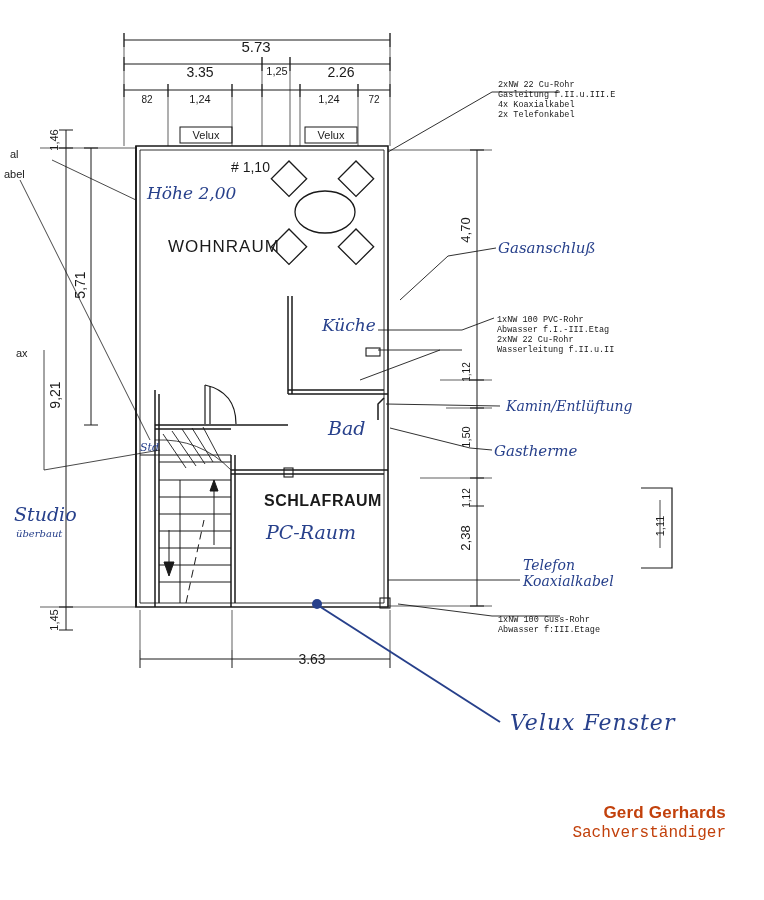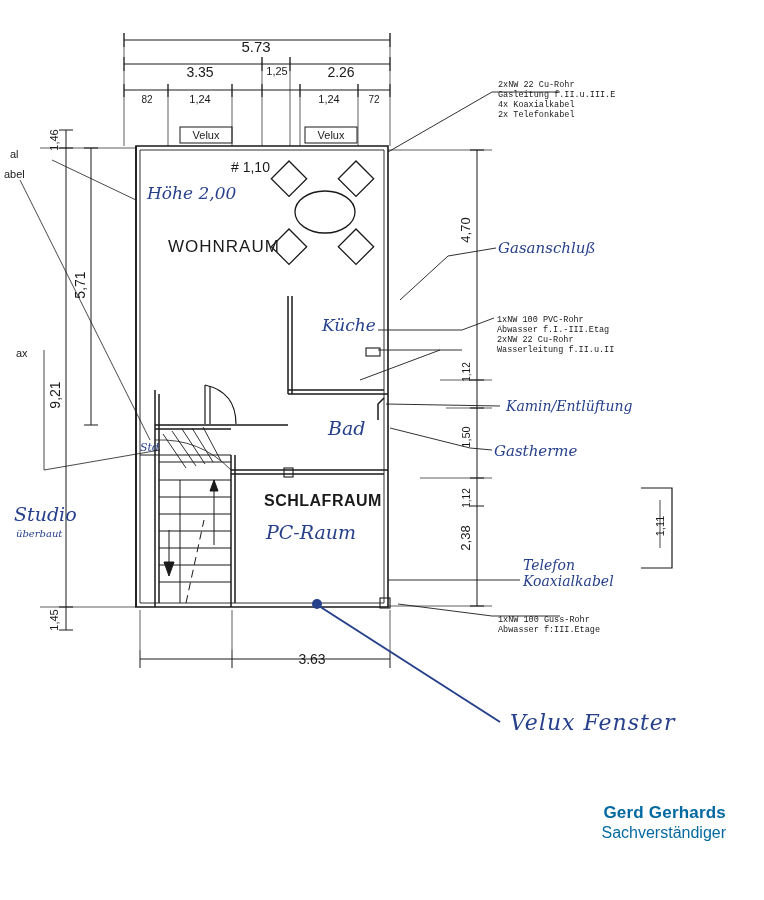--- a/index.html
+++ b/index.html
@@ -31,30 +31,30 @@
   }
   .typew {
     font-family: "Liberation Mono", monospace;
     fill: #1a1a1a;
   }
   .signature-block {
     position: absolute;
     right: 38px;
     bottom: 58px;
     text-align: right;
-    color: #0369a1;
+    color: #c2410c;
   }
   .sig-name {
     font-family: "Liberation Sans", sans-serif;
     font-weight: bold;
     font-size: 17px;
     letter-spacing: 0.2px;
   }
   .sig-role {
-    font-family: Liberation Sans, sans-serif;
+    font-family: Liberation Mono, monospace;
     font-size: 16px;
     margin-top: 1px;
   }
 </style>
 </head>
 <body>
 
 <svg id="plan" viewBox="0 0 764 900">
   <rect x="0" y="0" width="764" height="900" fill="#ffffff"></rect>
 

